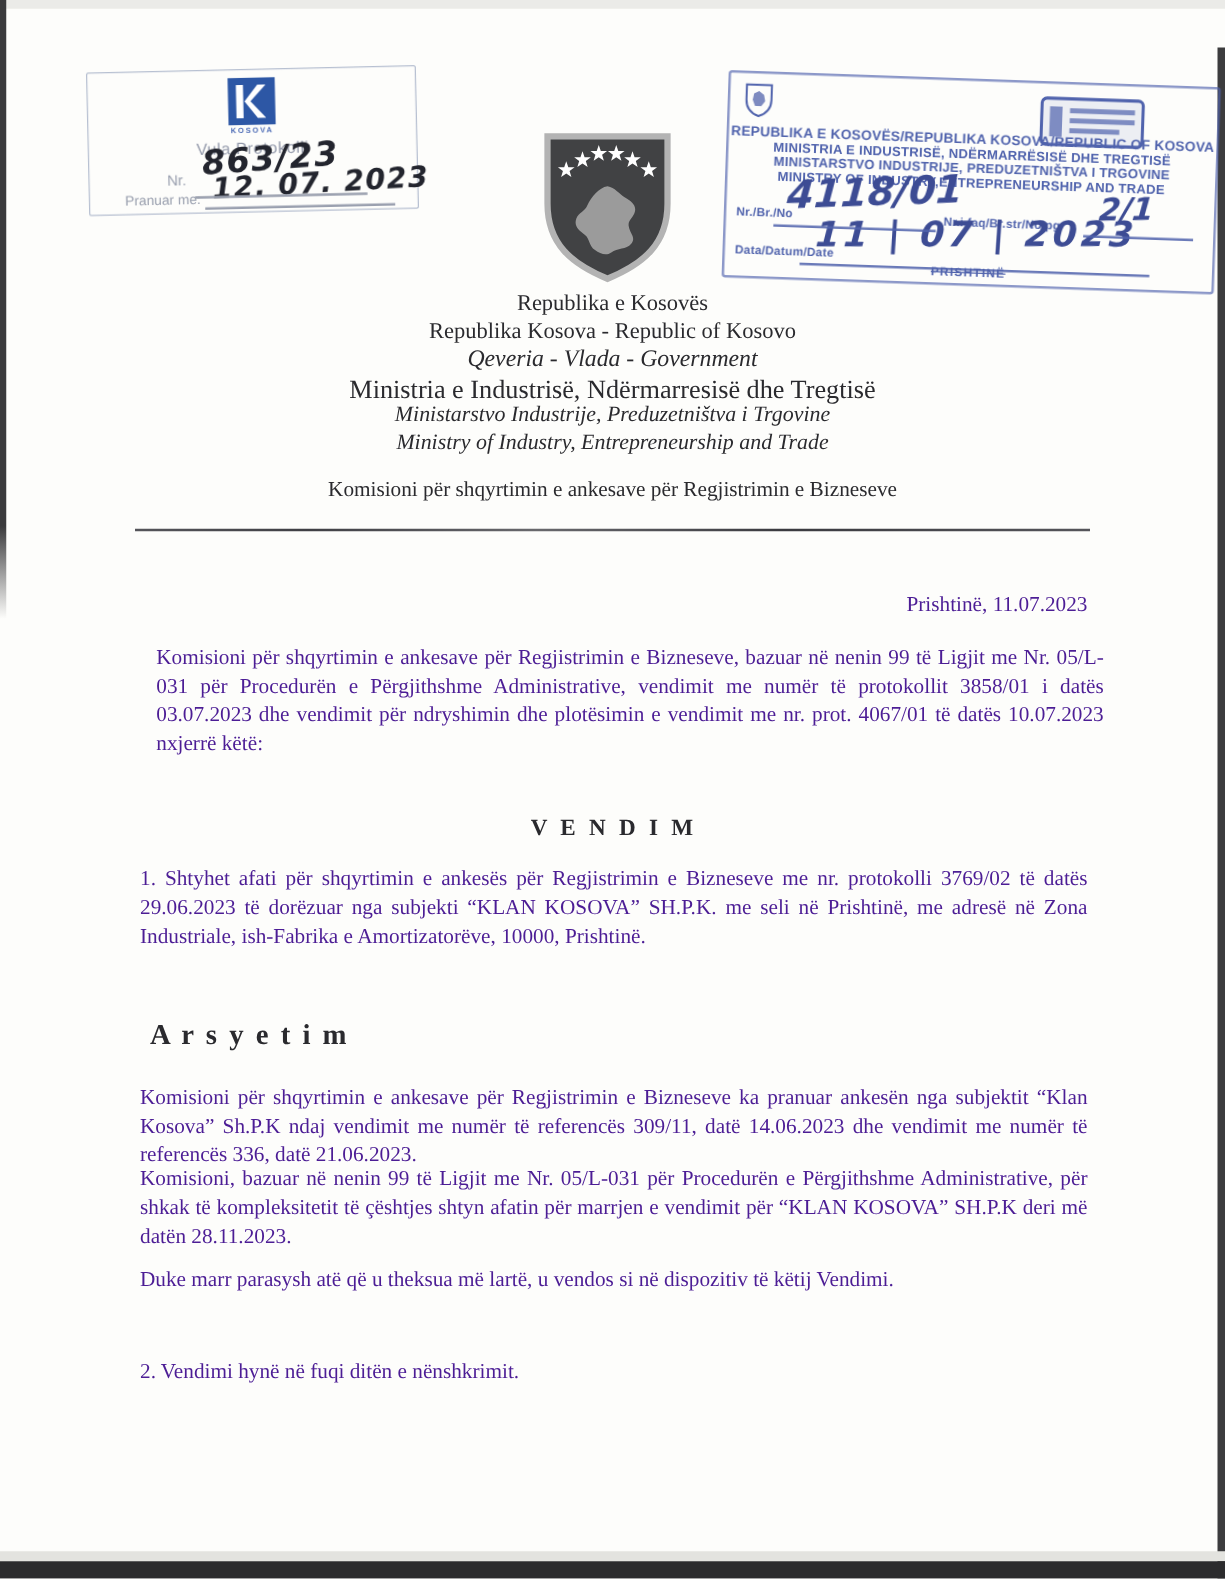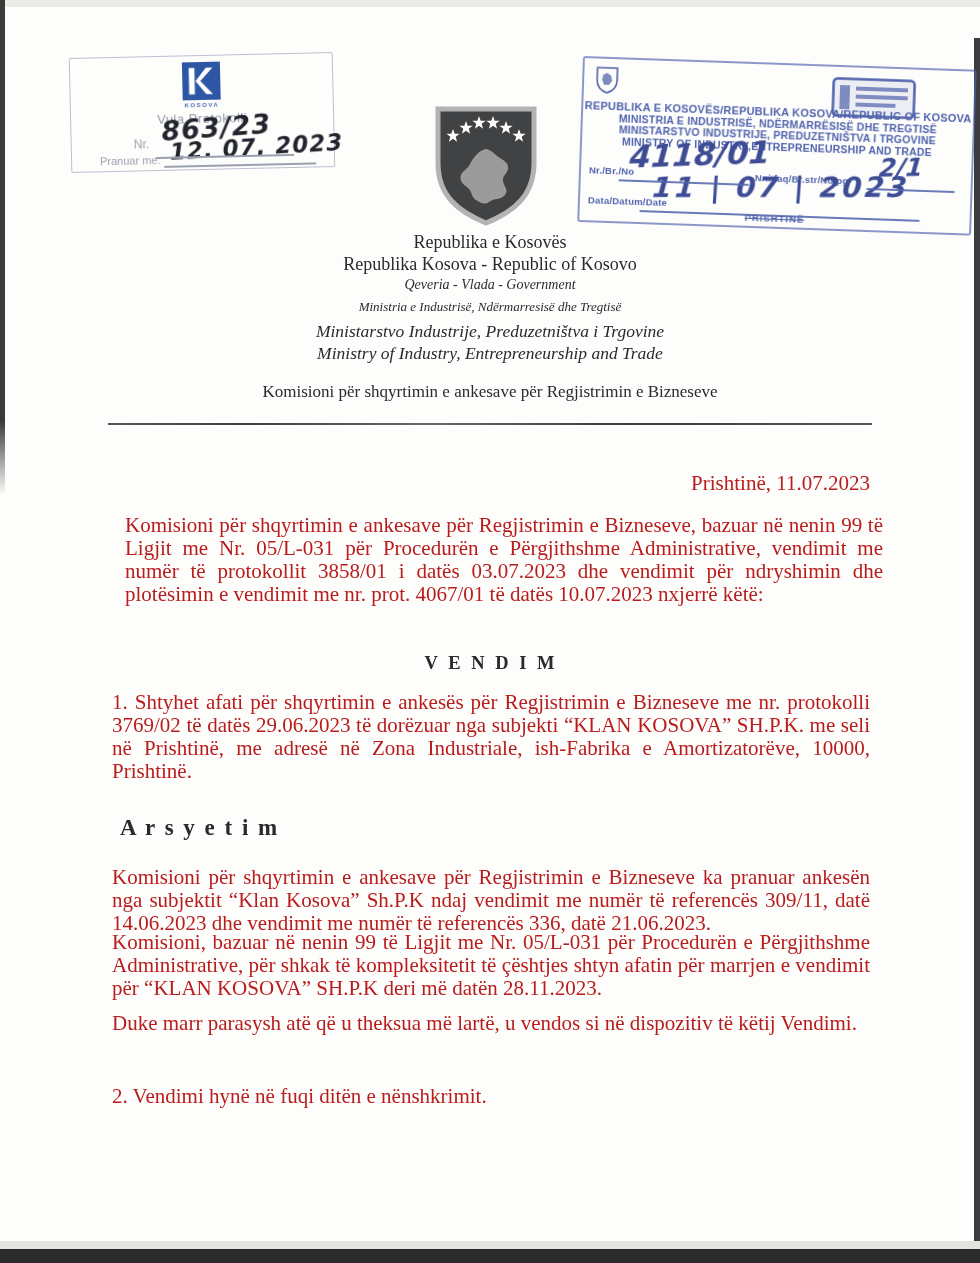--- a/index.html
+++ b/index.html
@@ -67,31 +67,31 @@
   .ms-city{position:absolute;left:0;top:148px;width:100%;text-align:center;
     font-size:9.5px;font-weight:bold;letter-spacing:1px;text-decoration:line-through;}
 
   
   .coat{position:absolute;left:430px;top:99px;}
 
   
   .hblock{position:absolute;left:110px;width:760px;text-align:center;}
   .h-l1{top:232px;font-size:18px;}
   .h-l2{top:254px;font-size:18px;}
-  .h-l3{top:277px;font-size:14px;font-style:italic;}
-  .h-l4{top:299px;font-size:13px;font-style:italic;}
+  .h-l3{top:277px;font-size:19px;font-style:italic;}
+  .h-l4{top:299px;font-size:21px;}
   .h-l5{top:321px;font-size:17.5px;font-style:italic;}
   .h-l6{top:343px;font-size:17.5px;font-style:italic;}
   .h-comm{top:382px;font-size:17px;}
   .rule{position:absolute;left:108px;top:423px;width:764px;height:2px;
     background:linear-gradient(90deg,#55555a 0%,#3f3f44 18%,#68686c 42%,#3a3a3f 68%,#55555a 100%);}
 
   
-  .para{position:absolute;left:112px;width:758px;font-size:21px;line-height:23px;
-    text-align:justify;color:#b91c1c;}
+  .para{position:absolute;left:112px;width:758px;font-size:17px;line-height:23px;
+    text-align:justify;color:#4c1d95;}
   .pdate{top:472px;text-align:right;}
   .intro{top:514px;margin-left:13px;}
   .vendim-title{position:absolute;left:112px;top:653px;width:758px;text-align:center;
     font-weight:bold;font-size:18.5px;letter-spacing:3px;}
   .point1{top:691px;}
   .arsyetim-title{position:absolute;left:120px;top:815px;width:758px;
     font-weight:bold;font-size:23px;letter-spacing:2px;}
   .rp1{top:846px;margin-top:20px;}
   .rp2{top:931px;}
   .rp3{top:1012px;text-align:left;}

